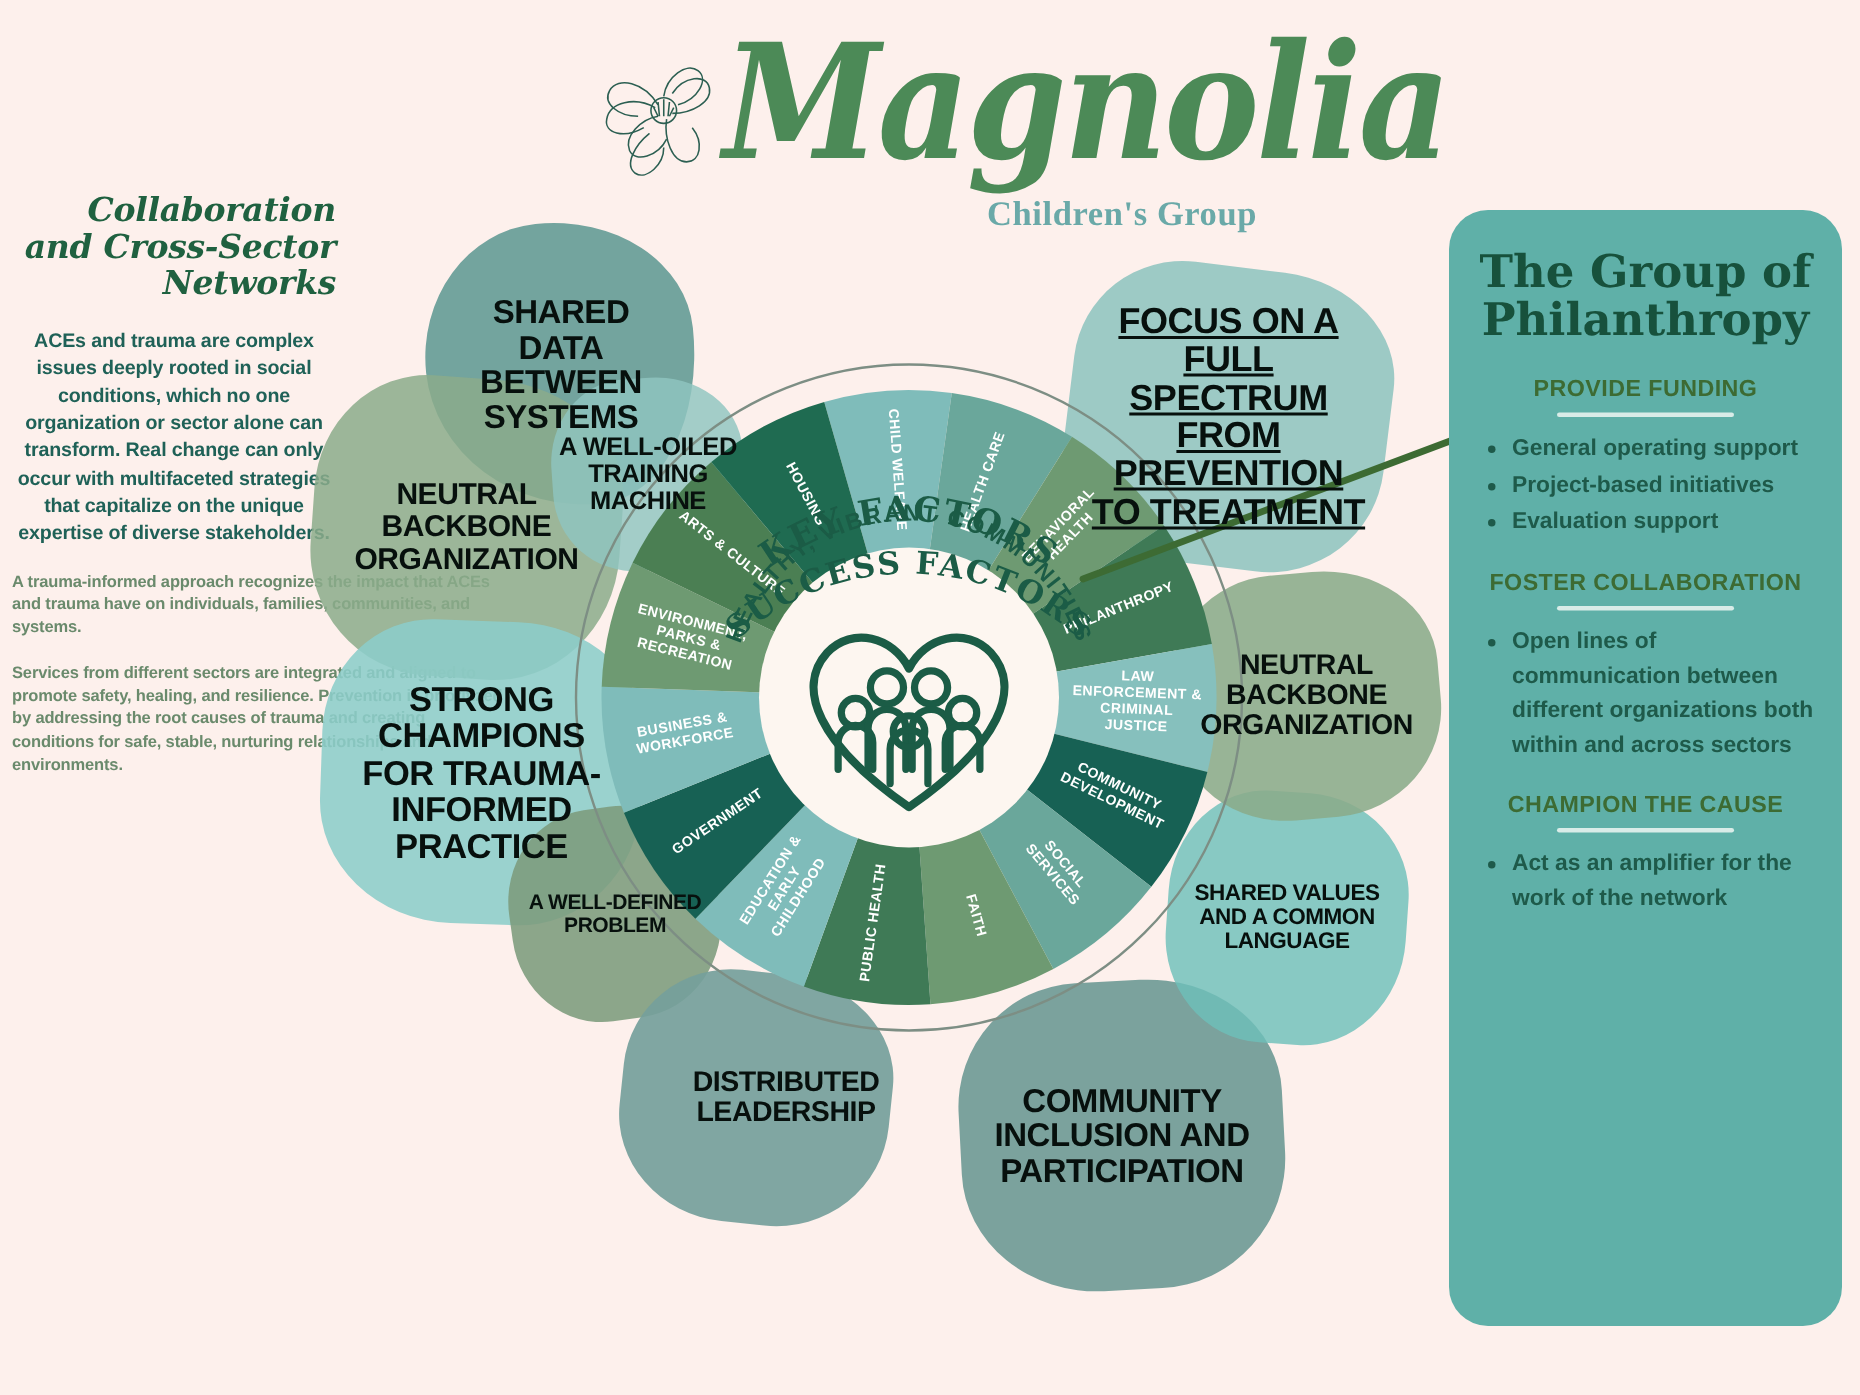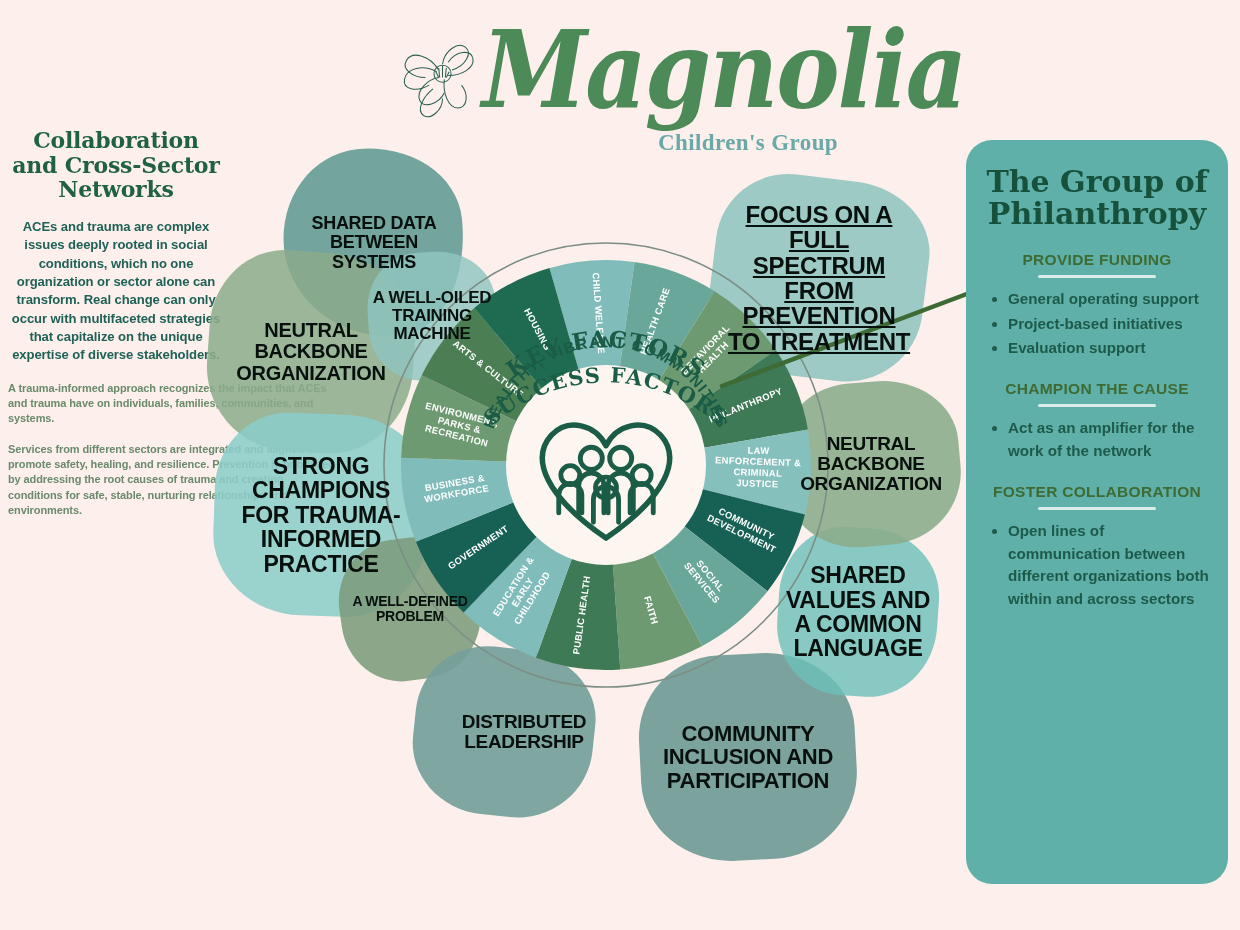--- a/index.html
+++ b/index.html
@@ -32,22 +32,23 @@
     color:#6aa9a8;letter-spacing:.4px;
     white-space:nowrap;
   }
 
   
   #left-col{position:absolute;left:8px;top:128px;width:216px;}
   #left-col h1{
     margin:0 0 16px 0;
     font-family:"DejaVu Serif", serif;
     font-weight:700;font-size:22px;line-height:1.12;
-    text-align:center;color:#1f6140;
+    text-align:right;color:#1f6140;
     letter-spacing:-.2px;
+    font-style:italic;
   }
   .para{
     margin:0 0 16px 0;
     font-weight:700;
     color:#1f6157;
     font-size:13.1px;line-height:1.40;
     letter-spacing:-.1px;
   }
   .para.big{
     color:#6a8a6c;
@@ -146,21 +147,21 @@
   </div>
 
   <div id="left-col">
     <h1 style="color: rgb(31, 97, 64);">Collaboration and Cross-Sector Networks</h1>
     <p class="para" style="color: rgb(31, 97, 87); text-align: center;">ACEs and trauma are complex issues deeply rooted in social conditions, which no one organization or sector alone can transform. Real change can only occur with multifaceted strategies that capitalize on the unique expertise of diverse stakeholders.</p>
     <p class="para big" style="color: rgb(106, 138, 108);">A trauma-informed approach recognizes the impact that ACEs and trauma have on individuals, families, communities, and systems.</p>
     <p class="para big" style="color: rgb(106, 138, 108);">Services from different sectors are integrated and aligned to promote safety, healing, and resilience. Prevention is prioritized by addressing the root causes of trauma and creating conditions for safe, stable, nurturing relationships and environments.</p>
   </div>
 
   <div id="blob-layer">
-      <div class="blob" style="left: 284px; top: 148px; width: 180px; height: 190px; font-size: 18px;">
+      <div class="blob" style="left: 284px; top: 148px; width: 180px; height: 190px; font-size: 22px;">
         <div class="shape" style="background: rgba(96, 152, 147, 0.88); border-radius: 46% 54% 40% 60% / 48% 42% 58% 52%; transform: rotate(-6deg);"></div>
         <div class="txt" style="padding: 0px 14px;">SHARED DATA BETWEEN SYSTEMS</div>
       </div>
       <div class="blob" style="left: 208px; top: 252px; width: 206px; height: 200px; font-size: 20px;">
         <div class="shape" style="background: rgba(139, 172, 139, 0.85); border-radius: 36% 44% 40% 40% / 40% 38% 44% 42%; transform: rotate(4deg);"></div>
         <div class="txt" style="padding: 0px 12px;">NEUTRAL BACKBONE ORGANIZATION</div>
       </div>
       <div class="blob" style="left: 368px; top: 252px; width: 128px; height: 128px; font-size: 17px;">
         <div class="shape" style="background: rgba(143, 196, 191, 0.82); border-radius: 40% 46% 44% 42% / 44% 40% 46% 42%; transform: rotate(-4deg);"></div>
         <div class="txt" style="padding: 0px 0;">A WELL-OILED TRAINING MACHINE</div>
@@ -174,21 +175,21 @@
         <div class="txt" style="padding: 0px 8px;">A WELL-DEFINED PROBLEM</div>
       </div>
       <div class="blob" style="left: 414px; top: 648px; width: 180px; height: 168px; font-size: 19px;">
         <div class="shape" style="background: rgba(117, 160, 155, 0.92); border-radius: 40% 44% 42% 42% / 42% 40% 44% 42%; transform: rotate(6deg);"></div>
         <div class="txt" style="padding: 0px 10px; margin-left: 40px;">DISTRIBUTED LEADERSHIP</div>
       </div>
       <div class="blob" style="left: 640px; top: 654px; width: 216px; height: 206px; font-size: 22px;">
         <div class="shape" style="background: rgba(112, 155, 150, 0.92); border-radius: 38% 42% 40% / 40% 38% 42% 40%; transform: rotate(-3deg);"></div>
         <div class="txt" style="padding: 0px 12px;">COMMUNITY INCLUSION AND PARTICIPATION</div>
       </div>
-      <div class="blob" style="left: 778px; top: 528px; width: 160px; height: 168px; font-size: 23px;">
+      <div class="blob" style="left: 778px; top: 528px; width: 160px; height: 168px; font-size: 15px;">
         <div class="shape" style="background: rgba(110, 191, 186, 0.82); border-radius: 40% 44% 42% 42% / 42% 40% 44% 42%; transform: rotate(4deg);"></div>
         <div class="txt" style="padding: 0px 8px;">SHARED VALUES AND A COMMON LANGUAGE</div>
       </div>
       <div class="blob" style="left: 782px; top: 382px; width: 178px; height: 164px; font-size: 19px;">
         <div class="shape" style="background: rgba(138, 171, 138, 0.88); border-radius: 40% 44% 42% 42% / 42% 40% 44% 42%; transform: rotate(-5deg);"></div>
         <div class="txt" style="padding: 0px 10px;">NEUTRAL BACKBONE ORGANIZATION</div>
       </div>
       <div class="blob" style="left: 712px; top: 178px; width: 214px; height: 200px; font-size: 24px; text-decoration: underline;">
         <div class="shape" style="background: rgba(143, 196, 191, 0.88); border-radius: 34% 38% 36% / 36% 34% 38% 36%; transform: rotate(7deg);"></div>
         <div class="txt" style="padding: 0px 12px;">FOCUS ON A FULL SPECTRUM FROM PREVENTION TO TREATMENT</div>
@@ -283,29 +284,29 @@
         <div class="rp-section">
           <div class="rp-head">PROVIDE FUNDING</div>
           <div class="rp-rule"></div>
           <ul class="rp-list">
             <li>General operating support</li>
             <li>Project-based initiatives</li>
             <li>Evaluation support</li>
           </ul>
         </div>
         <div class="rp-section">
+          <div class="rp-head">FOSTER COLLABORATION</div>
+          <div class="rp-rule"></div>
+          <ul class="rp-list">
+            <li>Open lines of communication between different organizations both within and across sectors</li>
+          </ul>
+        </div>
+        <div class="rp-section">
           <div class="rp-head">CHAMPION THE CAUSE</div>
           <div class="rp-rule"></div>
           <ul class="rp-list">
             <li>Act as an amplifier for the work of the network</li>
           </ul>
         </div>
-        <div class="rp-section">
-          <div class="rp-head">FOSTER COLLABORATION</div>
-          <div class="rp-rule"></div>
-          <ul class="rp-list">
-            <li>Open lines of communication between different organizations both within and across sectors</li>
-          </ul>
-        </div>
       </div>
   </div>
 
 </div>
 
 </body></html>

